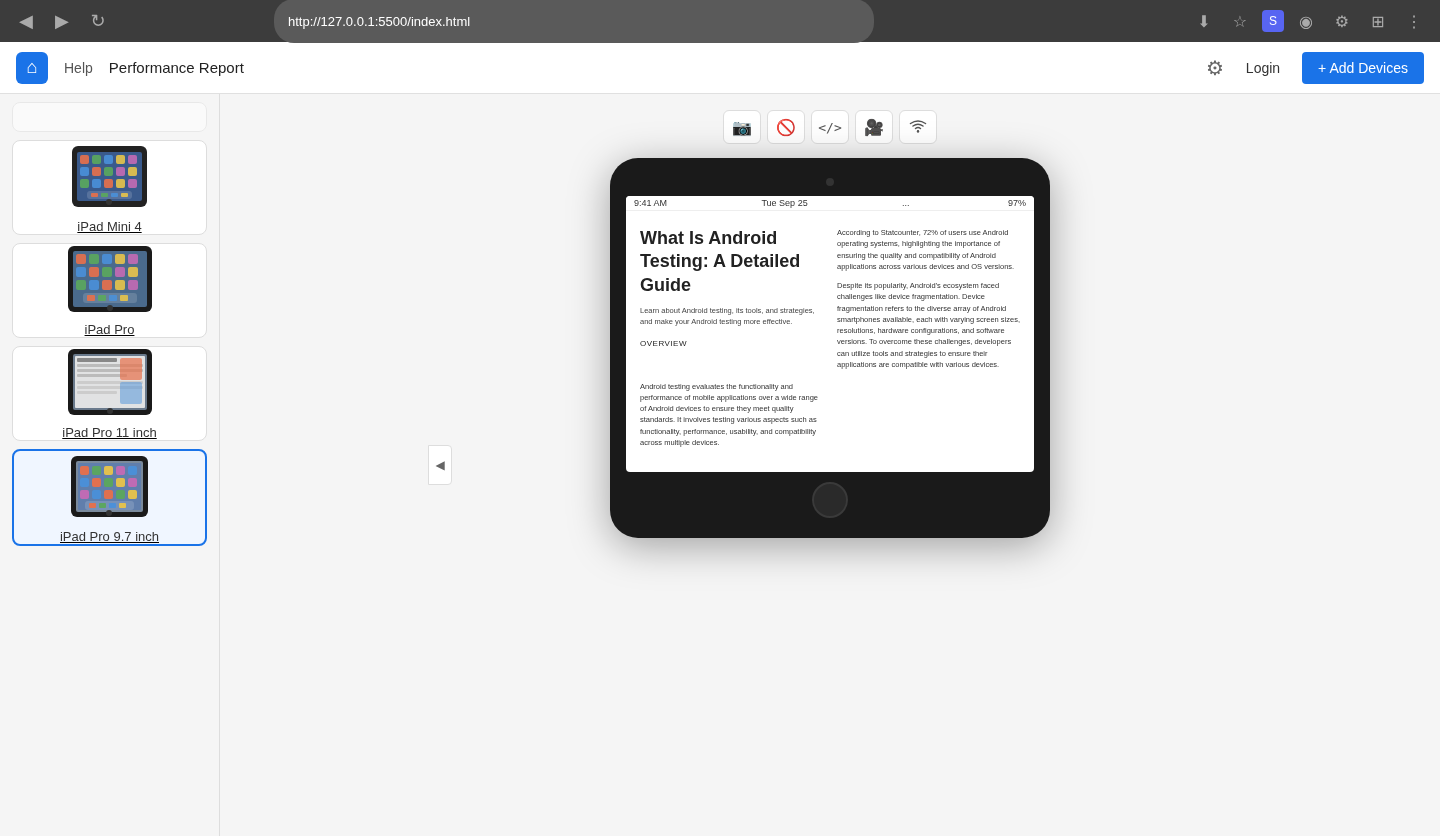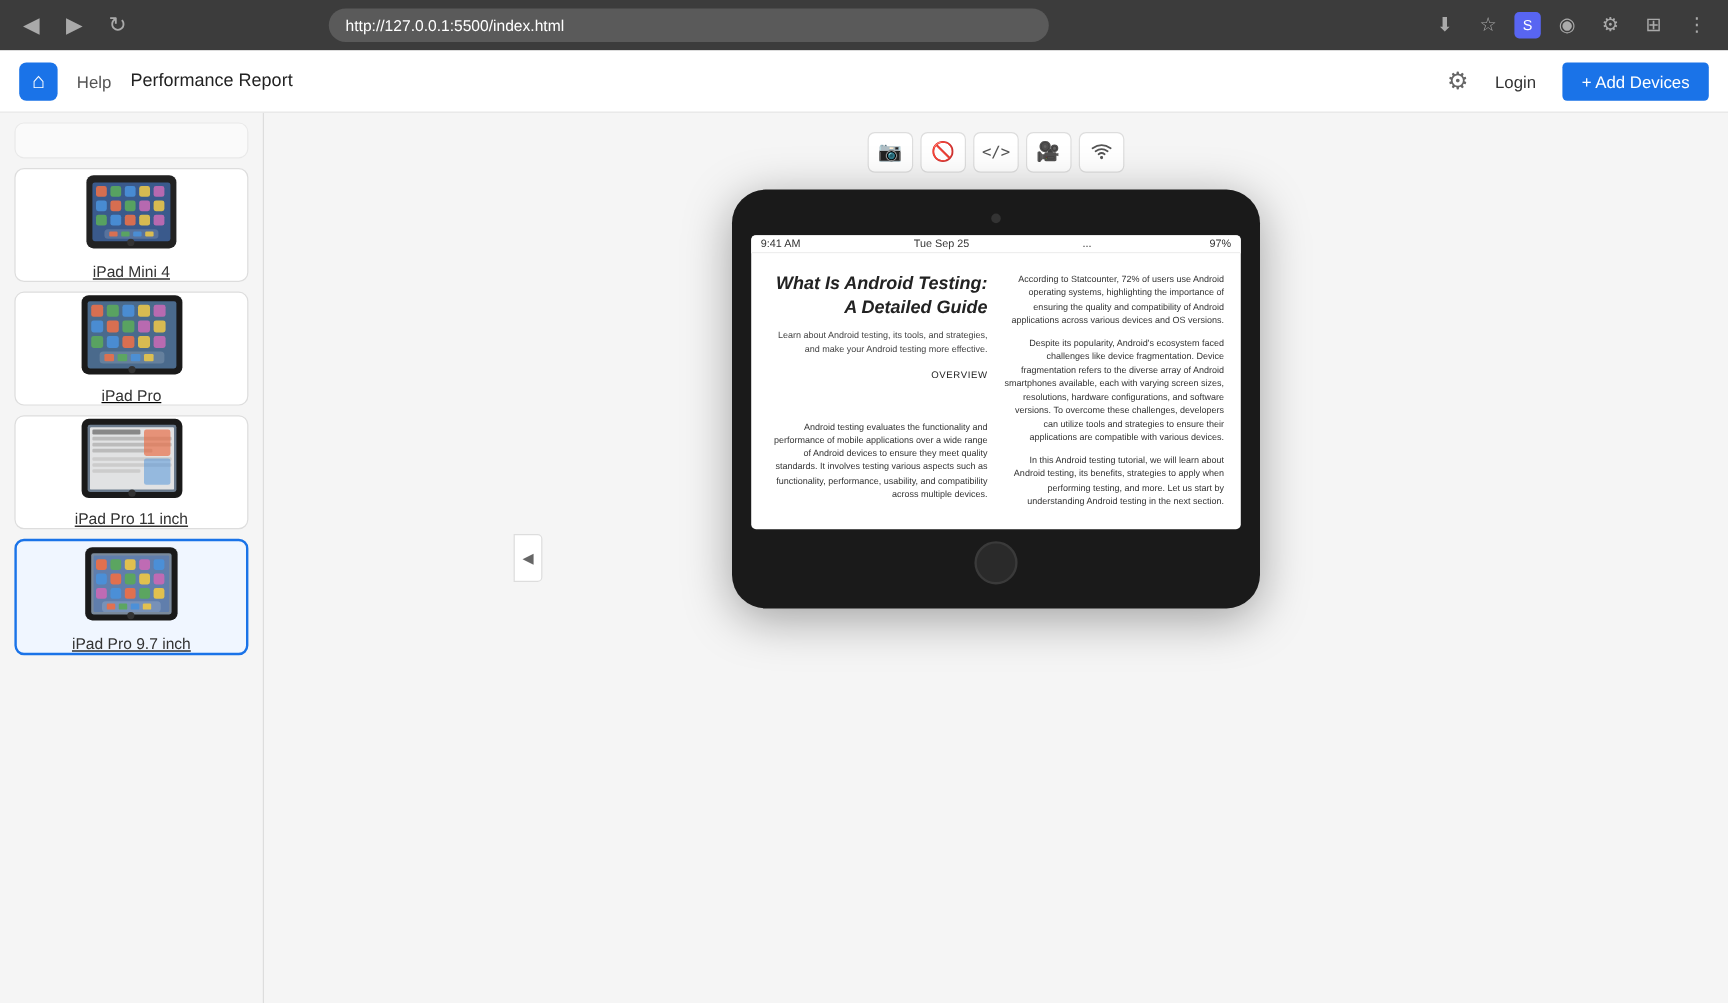--- a/index.html
+++ b/index.html
@@ -24,21 +24,21 @@
       height: 28px;
       display: flex;
       align-items: center;
       justify-content: center;
       border-radius: 50%;
     }
     .browser-address-bar {
       flex: 1;
       background: #5a5a5a;
       border-radius: 20px;
-      height: 28px;
+      height: 44px;
       display: flex;
       align-items: center;
       padding: 0 14px;
       color: #fff;
       font-size: 13px;
       max-width: 600px;
       margin: 0 auto;
     }
     .browser-actions {
       display: flex;
@@ -246,21 +246,20 @@
       justify-content: center;
       cursor: pointer;
       font-size: 16px;
       color: #555;
     }
 
     
     .ipad-frame-wrapper {
       display: flex;
       justify-content: center;
-      text-align: right;
     }
     .ipad-frame {
       background: #1a1a1a;
       border-radius: 28px;
       padding: 20px 16px;
       width: 440px;
       box-shadow: 0 8px 40px rgba(0,0,0,0.35);
       display: flex;
       flex-direction: column;
       align-items: center;
@@ -297,25 +296,24 @@
       line-height: 1.5;
       color: #222;
     }
     .ipad-content-left {
       flex: 1;
     }
     .ipad-content-right {
       flex: 1;
     }
     .ipad-heading {
-      font-size: 15px;
+      font-size: 18px;
       font-weight: 700;
       margin-bottom: 8px;
       line-height: 1.3;
-      font-style: italic;
     }
     .ipad-subheading {
       font-size: 8px;
       font-weight: 400;
       margin-bottom: 20px;
       margin-top: 10px;
       text-transform: uppercase;
       letter-spacing: 0.5px;
     }
     .ipad-home-btn {
@@ -531,21 +529,20 @@
           <div class="ipad-content">
             <div class="ipad-content-left">
               <div class="ipad-heading">What Is Android Testing: A Detailed Guide</div>
               <p style="font-size:7.5px; color:#444; margin-bottom:8px;">Learn about Android testing, its tools, and strategies, and make your Android testing more effective.</p>
               <div class="ipad-subheading">OVERVIEW</div>
               <p style="font-size:7.5px; color:#333; margin-bottom:8px;margin-top:31px;">Android testing evaluates the functionality and performance of mobile applications over a wide range of Android devices to ensure they meet quality standards. It involves testing various aspects such as functionality, performance, usability, and compatibility across multiple devices.</p>
             </div>
             <div class="ipad-content-right">
               <p style="font-size:7.5px; color:#333; margin-bottom:8px;">According to Statcounter, 72% of users use Android operating systems, highlighting the importance of ensuring the quality and compatibility of Android applications across various devices and OS versions.</p>
               <p style="font-size:7.5px; color:#333; margin-bottom:8px;">Despite its popularity, Android's ecosystem faced challenges like device fragmentation. Device fragmentation refers to the diverse array of Android smartphones available, each with varying screen sizes, resolutions, hardware configurations, and software versions. To overcome these challenges, developers can utilize tools and strategies to ensure their applications are compatible with various devices.</p>
-              <p style="font-size:7.5px; color:#333;">In this Android testing tutorial, we will learn about Android testing, its benefits, strategies to apply when performing testing, and more. Let us start by understanding Android testing in the next section.</p>
             </div>
           </div>
         </div>
         <div class="ipad-home-btn"></div>
       </div>
     </div>
 
   </div>
 </div>
 

